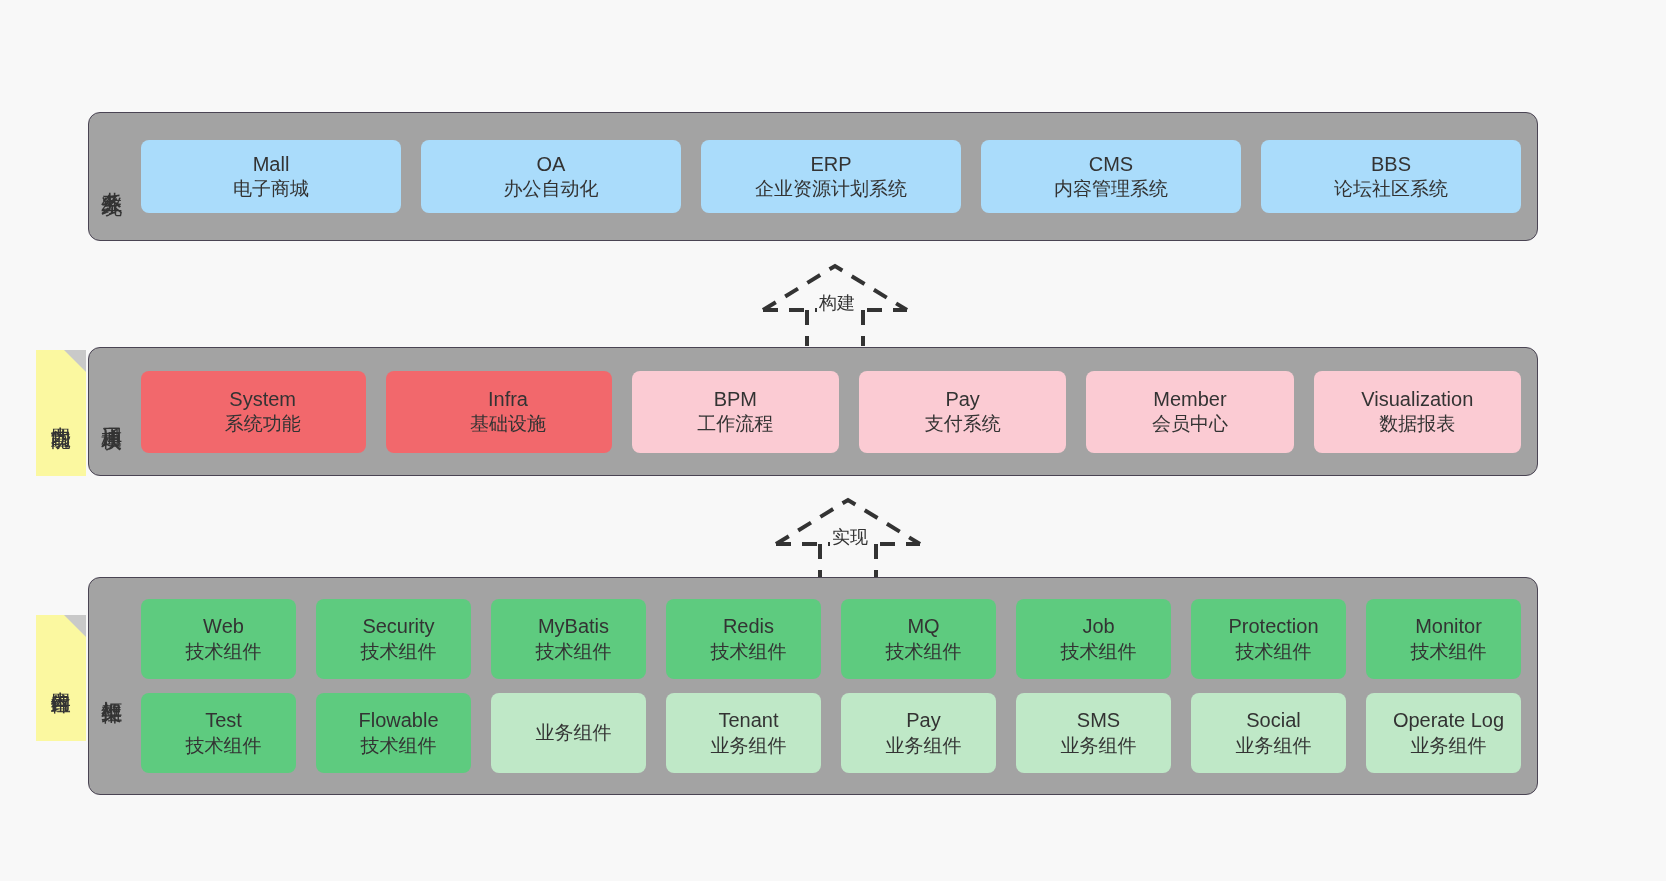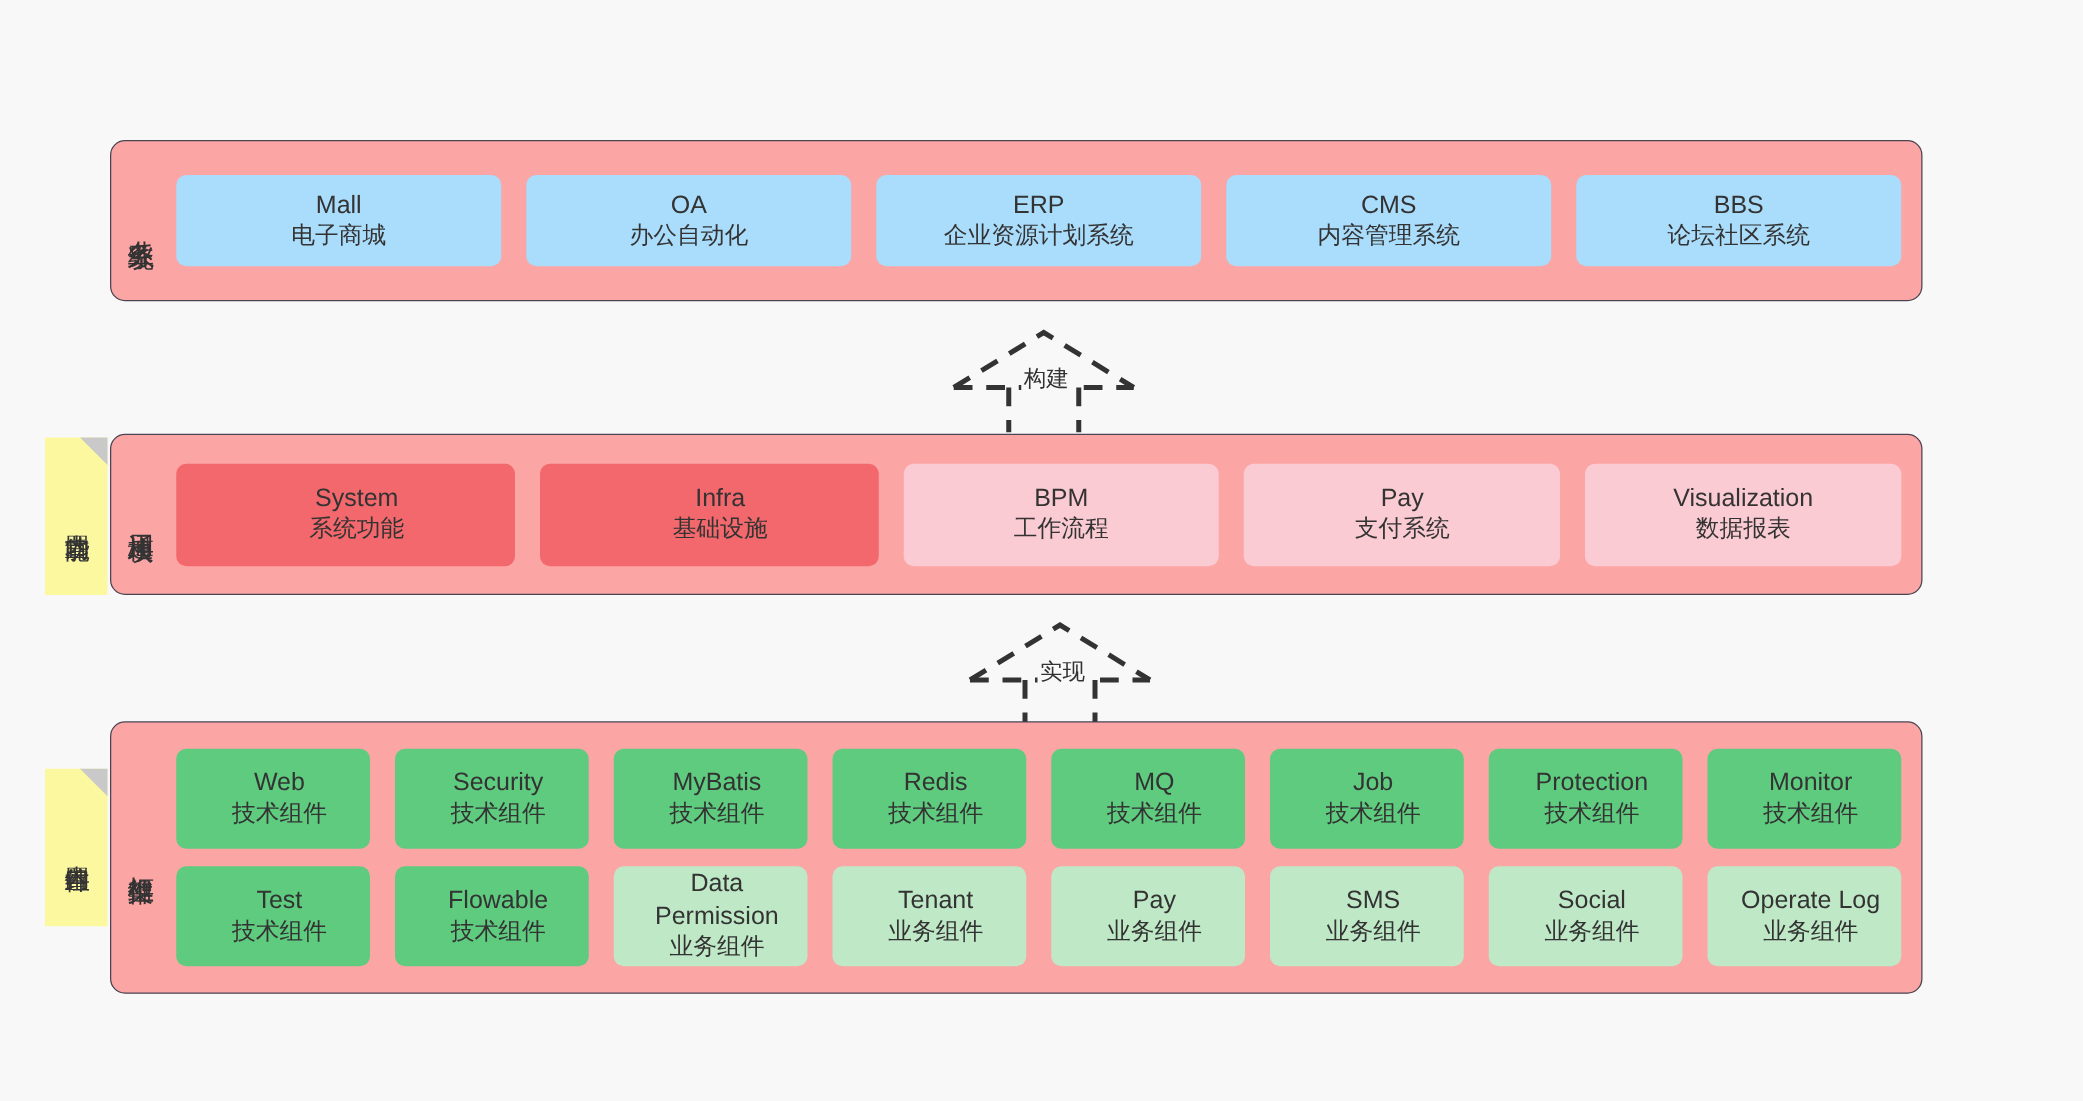--- a/index.html
+++ b/index.html
@@ -19,21 +19,21 @@
   #canvas {
     position: absolute;
     left: 0; top: 0;
     width: 1666px;
     height: 881px;
   }
 
   
   .layer {
     position: absolute;
-    background: #fca5a5;
+    background: #a3a3a3;
     border: 1.6px solid #4a4453;
     border-radius: 12px;
     box-sizing: border-box;
     display: flex;
     flex-direction: row;
     align-items: stretch;
   }
 
   
   .layer-caption {
@@ -218,20 +218,24 @@
         </div>
         <div class="card pink">
           <span class="en">BPM</span>
           <span class="cn">工作流程</span>
         </div>
         <div class="card pink">
           <span class="en">Pay</span>
           <span class="cn">支付系统</span>
         </div>
         <div class="card pink">
+          <span class="en">Member</span>
+          <span class="cn">会员中心</span>
+        </div>
+        <div class="card pink">
           <span class="en">Visualization</span>
           <span class="cn">数据报表</span>
         </div>
       </div>
     </div>
   </div>
 
   <div class="connector" id="connector-impl">
     <svg width="160" height="88" viewBox="0 0 160 88">
       <path d="M 8 52 L 80 8 L 152 52" fill="none" stroke="#333333" stroke-width="4" stroke-dasharray="15,11" stroke-linecap="butt"></path>
@@ -284,21 +288,20 @@
       <div class="row">
         <div class="card green">
           <span class="en">Test</span>
           <span class="cn">技术组件</span>
         </div>
         <div class="card green">
           <span class="en">Flowable</span>
           <span class="cn">技术组件</span>
         </div>
         <div class="card lgreen">
-          <span class="en">Data Permission</span>
           <span class="cn">业务组件</span>
         </div>
         <div class="card lgreen">
           <span class="en">Tenant</span>
           <span class="cn">业务组件</span>
         </div>
         <div class="card lgreen">
           <span class="en">Pay</span>
           <span class="cn">业务组件</span>
         </div>

